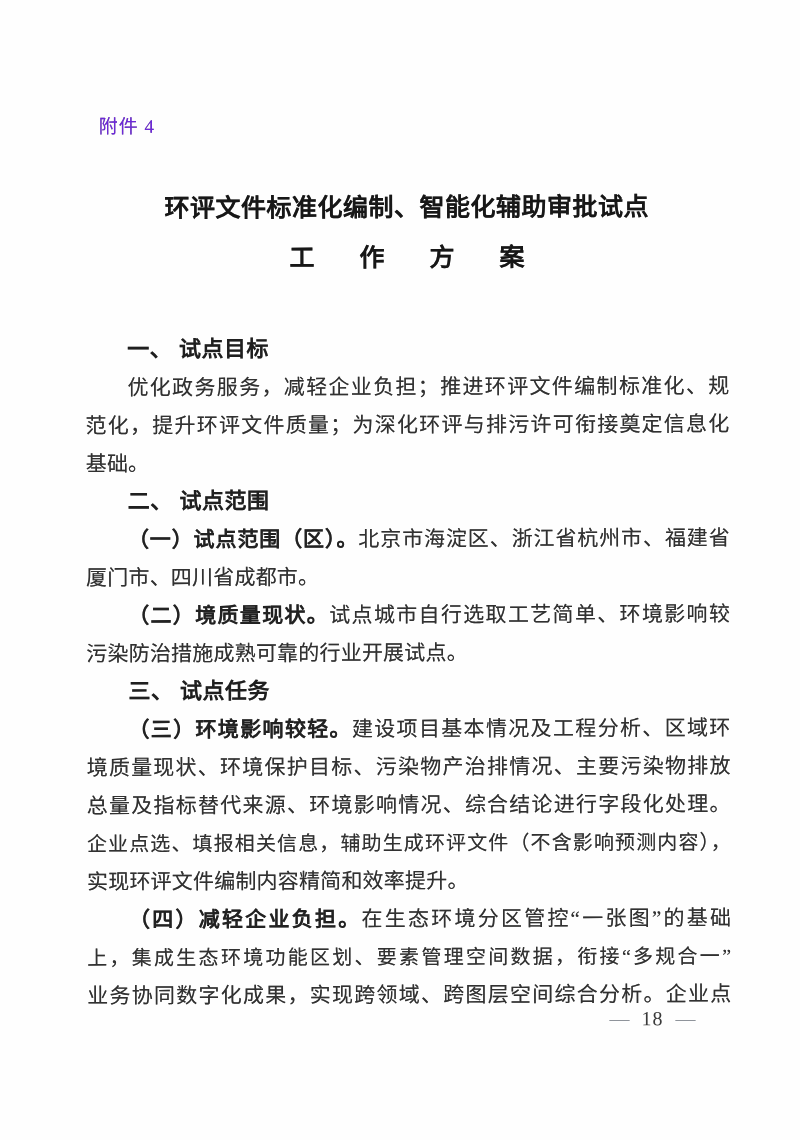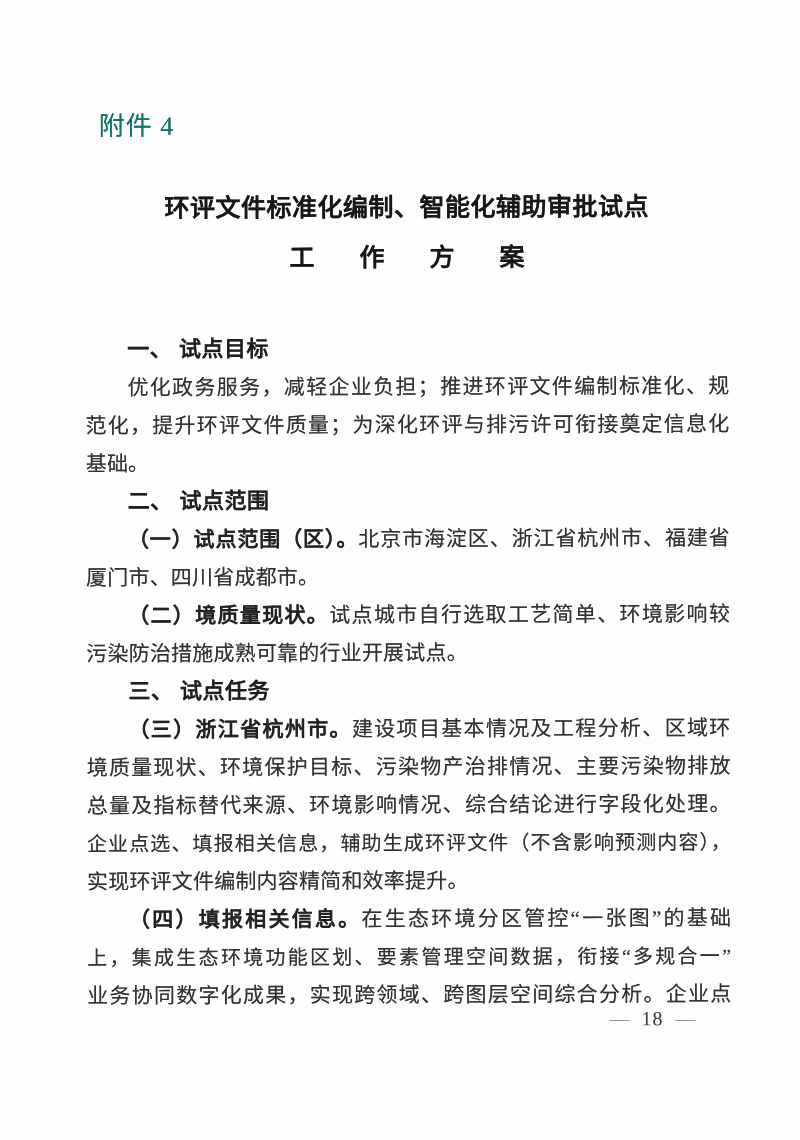--- a/index.html
+++ b/index.html
@@ -15,22 +15,22 @@
     overflow: hidden;
     color: #2d2d2d;
   }
   .scan {
     position: absolute; inset: 0;
     transform: rotate(-0.18deg);
     transform-origin: 400px 570px;
   }
   .attachment {
     position: absolute; left: 100px; top: 112px;
-    font-size: 26px; line-height: 28px;
-    color: #0f766e;
+    font-size: 19px; line-height: 28px;
+    color: #6d28d9;
     letter-spacing: 1px;
     text-shadow: 0 0 0.3px rgba(0,0,0,0.45);
   }
   .title-block {
     position: absolute; left: 86px; top: 190px; width: 644px;
     text-align: center; font-weight: 700; color: #171717;
   }
   .title-line1 {
     font-size: 25px; line-height: 36px; letter-spacing: 0.5px;
     text-shadow: 0 0 0.4px rgba(0,0,0,0.55);
@@ -96,27 +96,27 @@
       <div class="hl">二、 试点范围</div>
 
       <div class="ln ind"><span class="b">（一）试点范围（区）。</span><span>北京市海淀区、浙江省杭州市、福建省</span></div>
       <div class="ln last">厦门市、四川省成都市。</div>
 
       <div class="ln ind"><span class="b">（二）境质量现状。</span><span>试点城市自行选取工艺简单、环境影响较轻、</span></div>
       <div class="ln last">污染防治措施成熟可靠的行业开展试点。</div>
 
       <div class="hl">三、 试点任务</div>
 
-      <div class="ln ind"><span class="b">（三）浙江省杭州市。</span><span>建设项目基本情况及工程分析、区域环</span></div>
+      <div class="ln ind"><span class="b">（三）环境影响较轻。</span><span>建设项目基本情况及工程分析、区域环</span></div>
       <div class="ln">境质量现状、环境保护目标、污染物产治排情况、主要污染物排放</div>
       <div class="ln">总量及指标替代来源、环境影响情况、综合结论进行字段化处理。</div>
       <div class="ln tight">企业点选、填报相关信息，辅助生成环评文件（不含影响预测内容），</div>
       <div class="ln last">实现环评文件编制内容精简和效率提升。</div>
 
-      <div class="ln ind"><span class="b">（四）填报相关信息。</span><span>在生态环境分区管控“一张图”的基础</span></div>
+      <div class="ln ind"><span class="b">（四）减轻企业负担。</span><span>在生态环境分区管控“一张图”的基础</span></div>
       <div class="ln tight">上，集成生态环境功能区划、要素管理空间数据，衔接“多规合一”</div>
       <div class="ln">业务协同数字化成果，实现跨领域、跨图层空间综合分析。企业点</div>
 
     </div>
 
     <div class="footer">
       <span class="dash">—</span>
       <span class="num">18</span>
       <span class="dash">—</span>
     </div>

